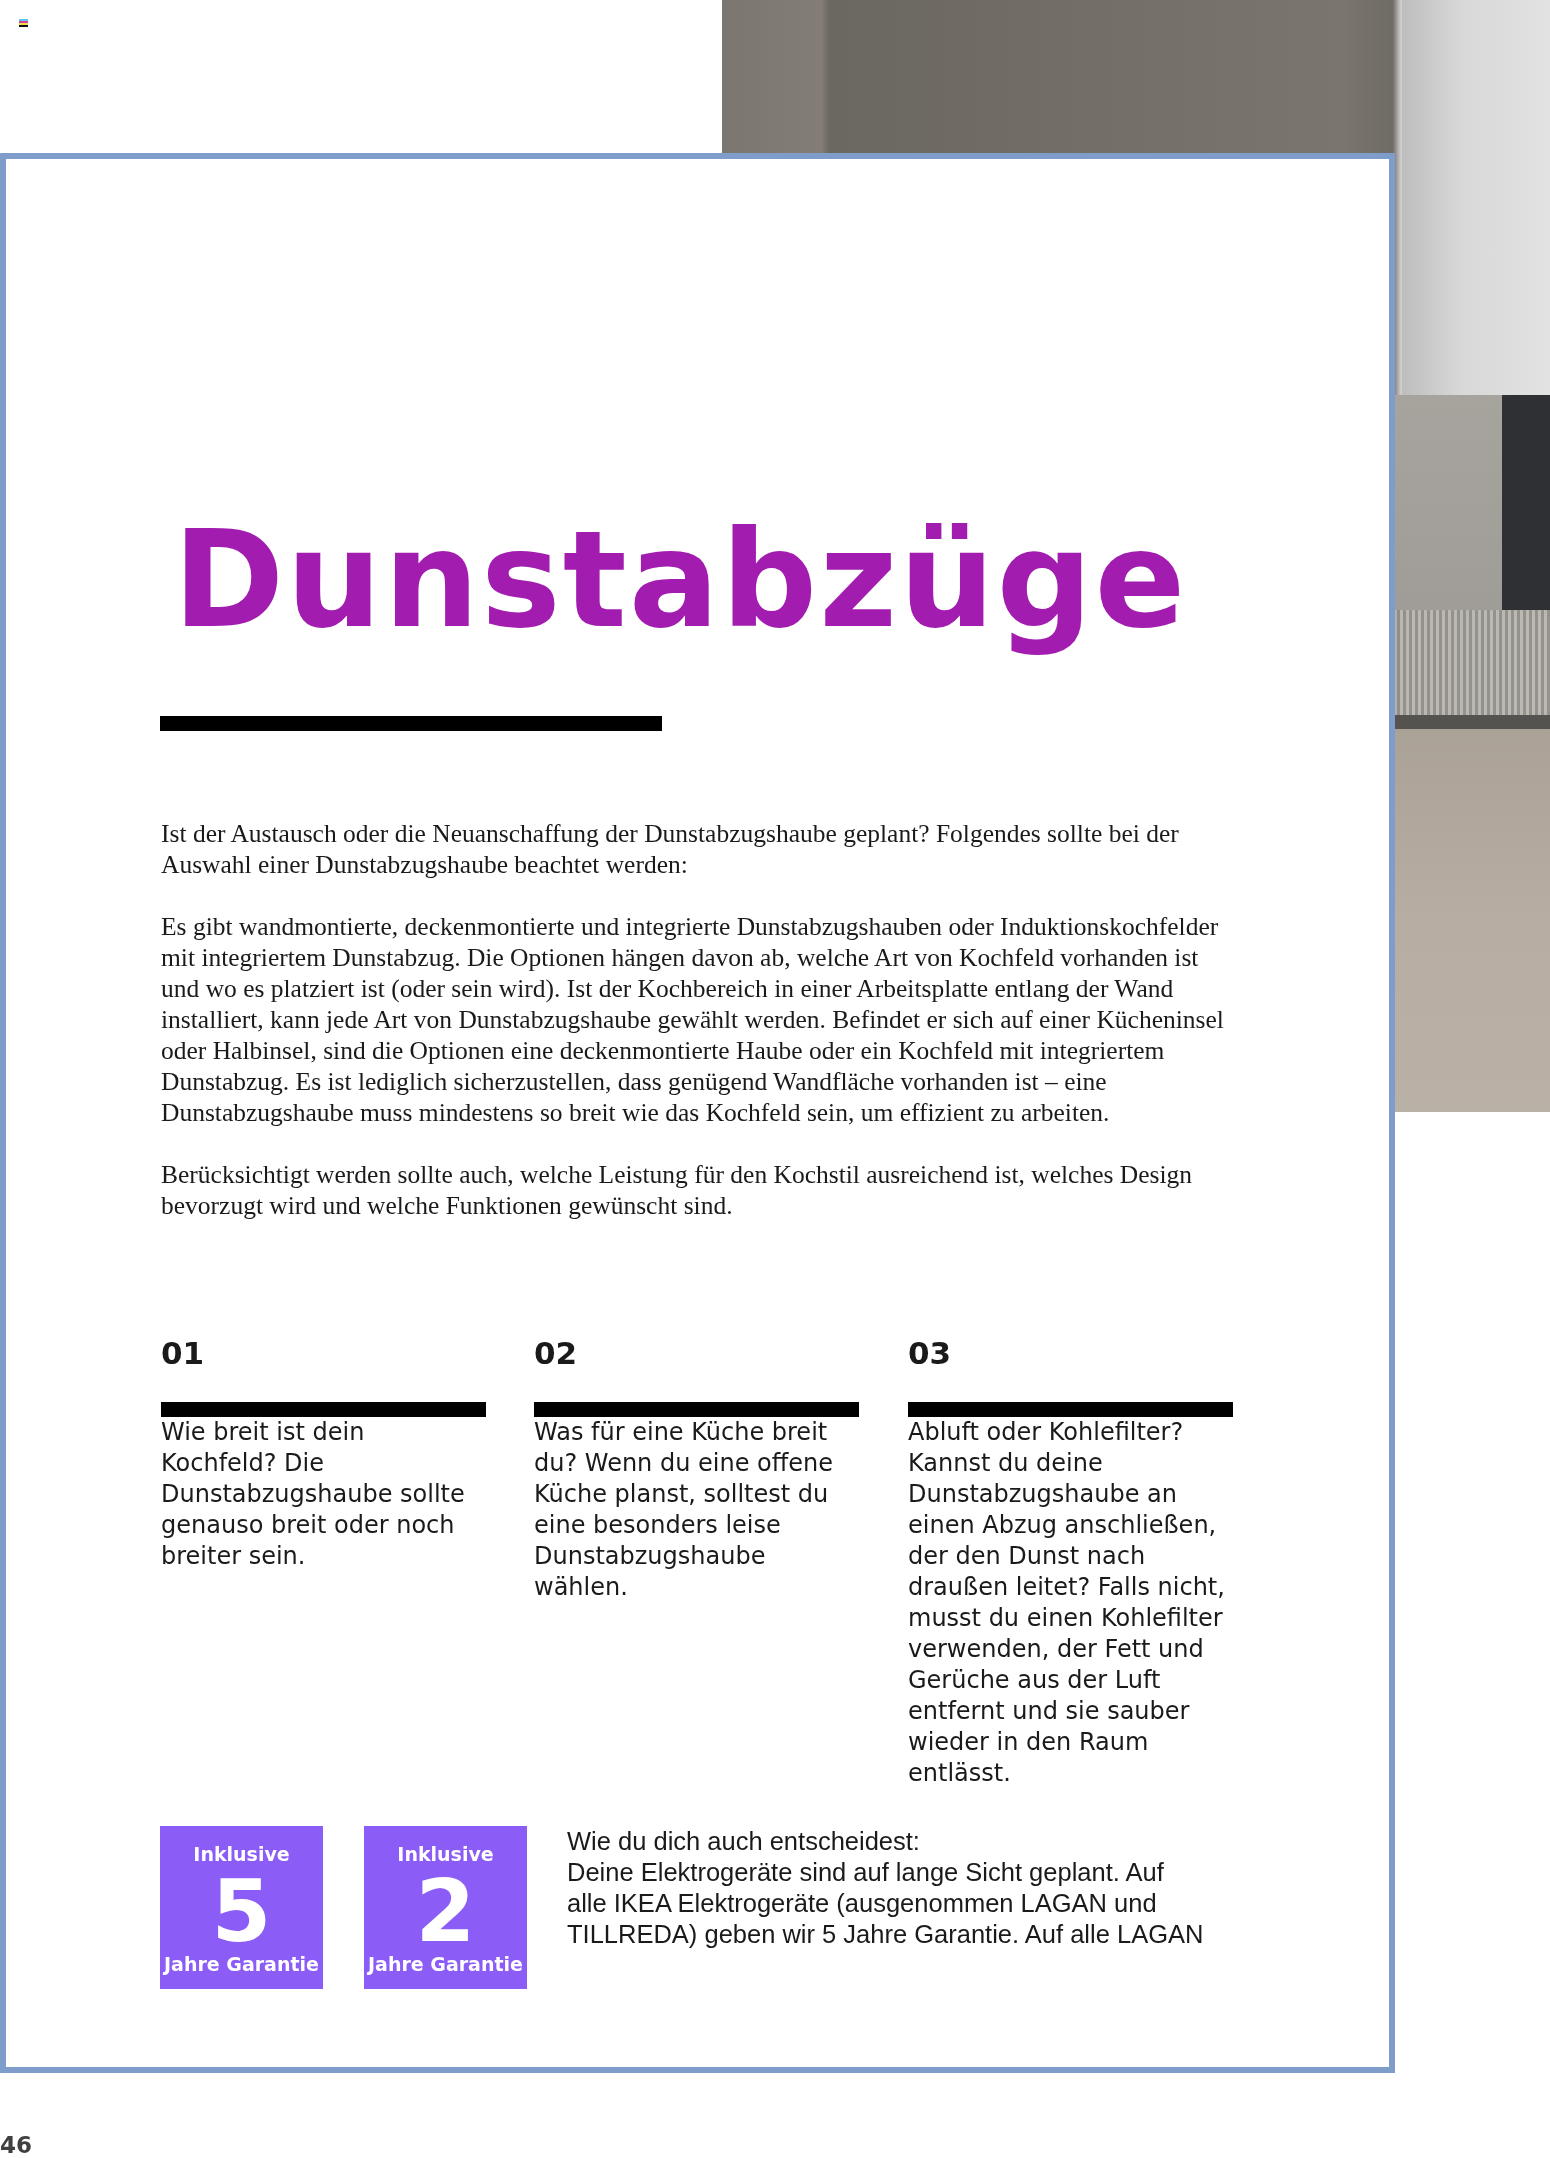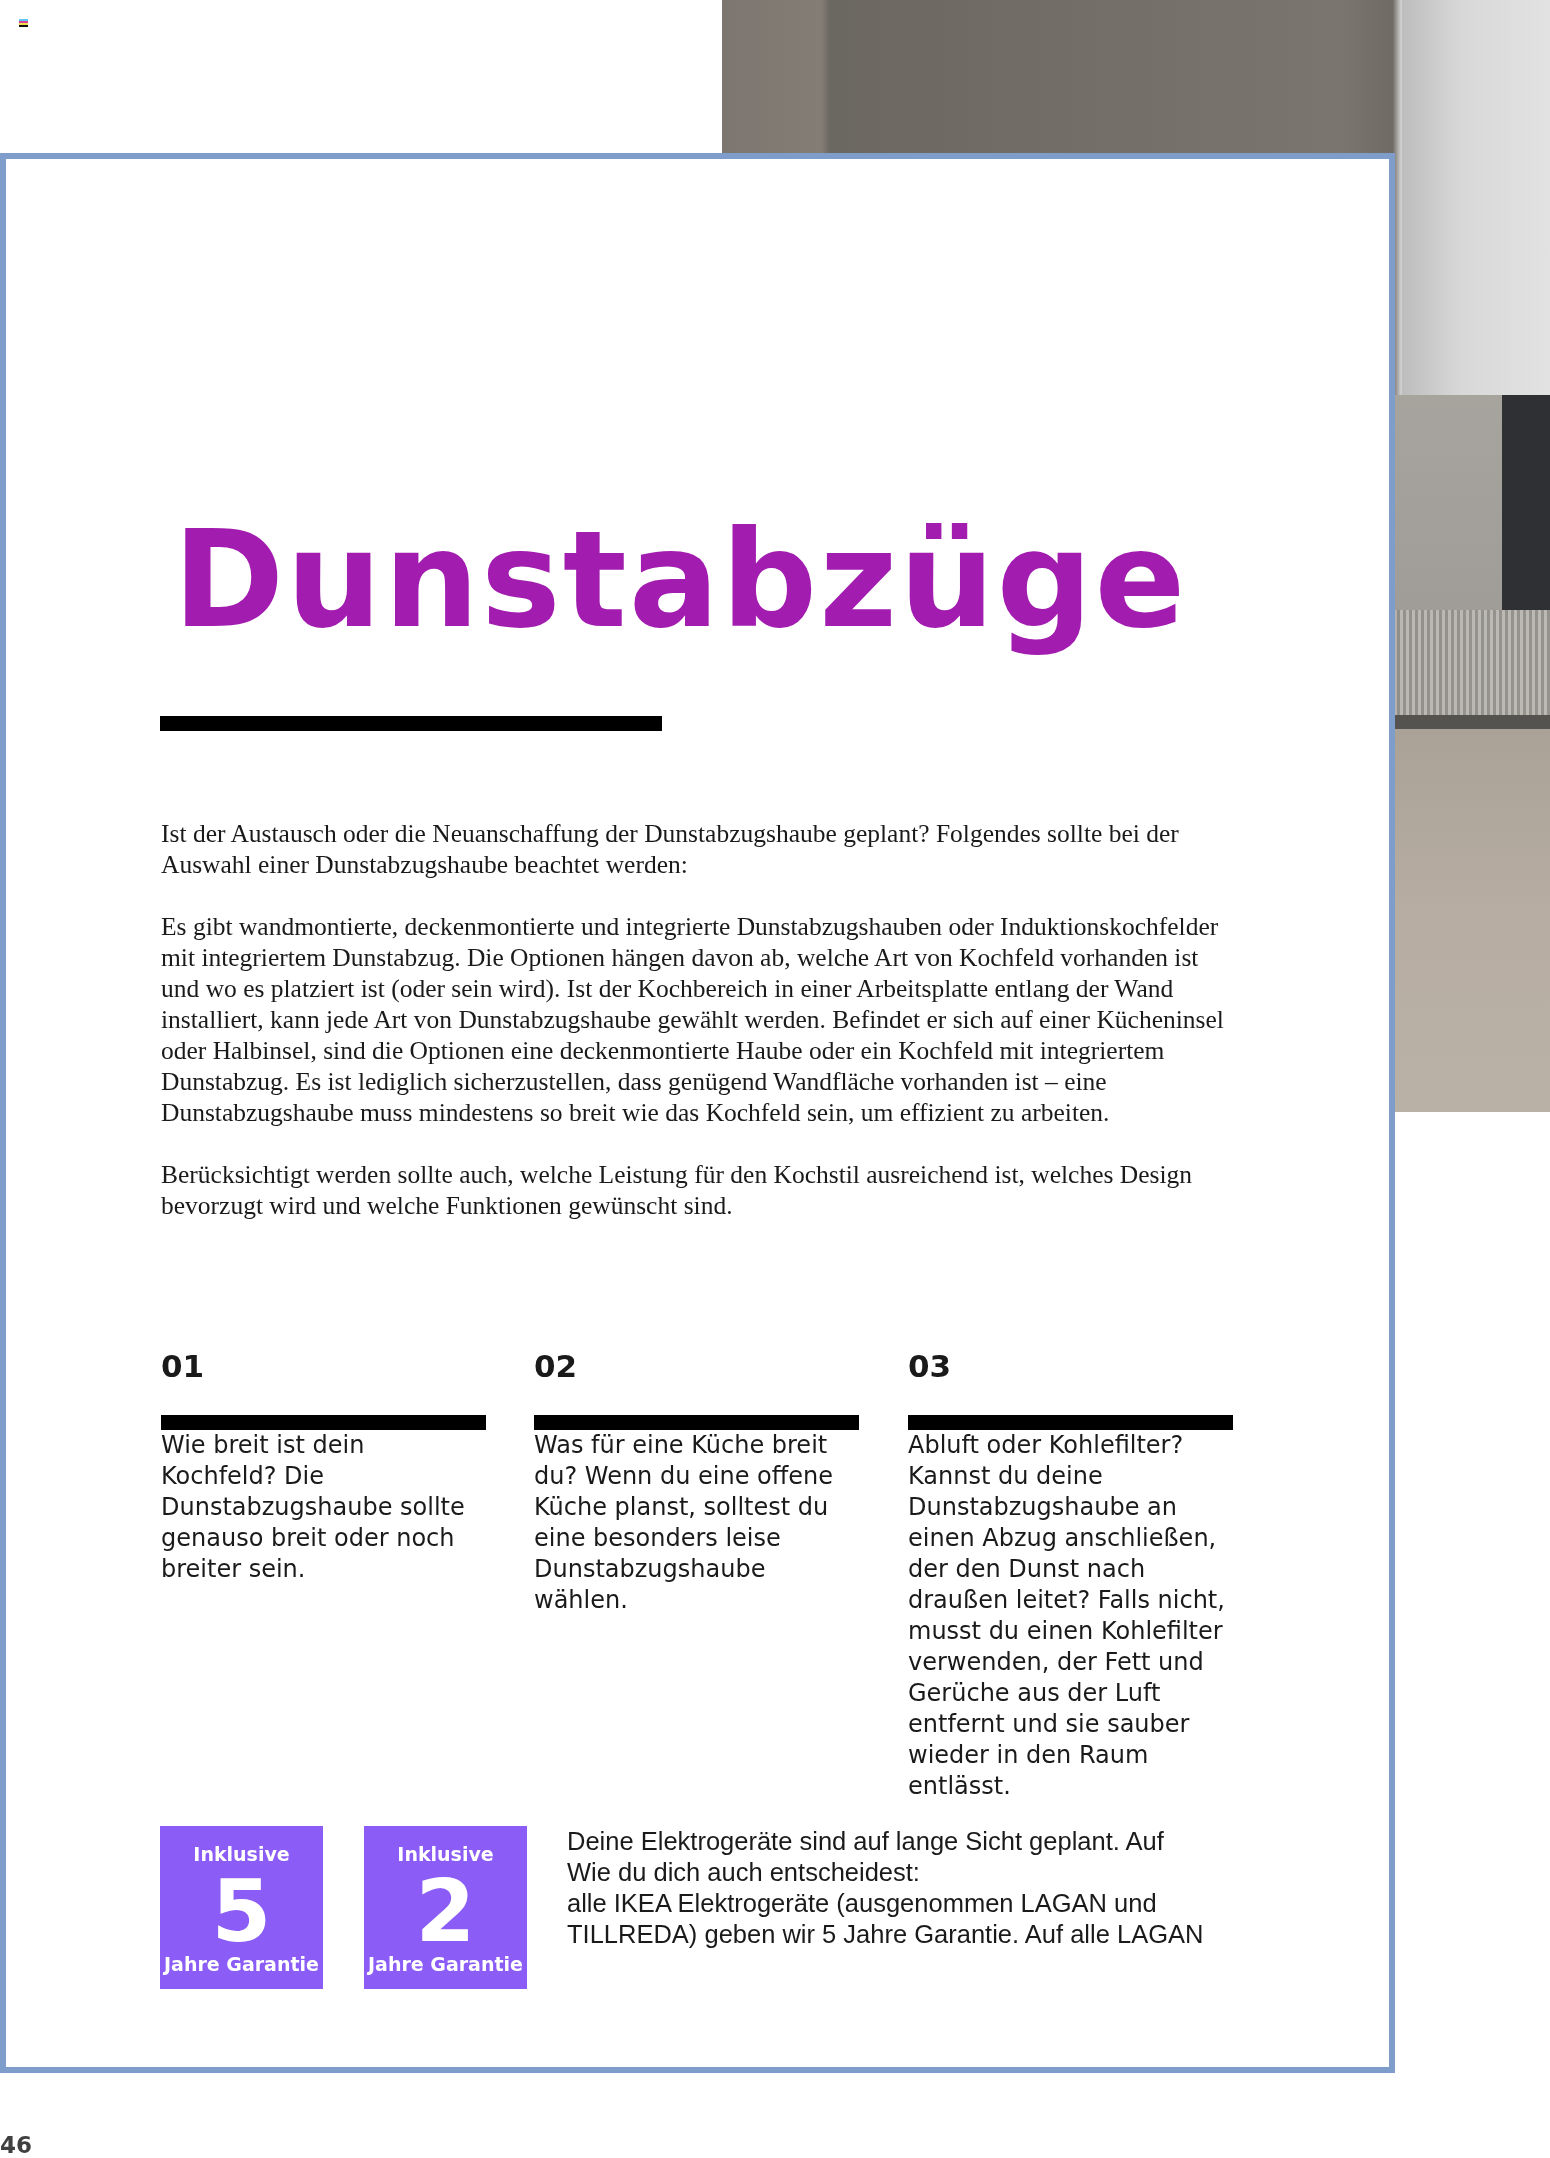--- a/index.html
+++ b/index.html
@@ -32,21 +32,21 @@
     color:#a21caf; line-height:1;
   }
   .title-rule { position:absolute; left:160px; top:716px; width:502px; height:15px; background:#000; }
   .intro {
     position:absolute; left:161px; top:810px; width:1080px;
     font-family:"Liberation Sans", sans-serif; font-size:25.5px; line-height:31px; color:#1a1a1a;
   }
   .intro p { margin:8px 0 31px 0;font-family:Liberation Serif, serif; }
   .steps { position:absolute; left:161px; top:1335px; width:1072px; height:440px; }
   .step { position:absolute; top:0; width:325px; }
-  .step .num { font-weight:bold; font-size:31px; line-height:36px; color:#1a1a1a;margin-top:13px; }
+  .step .num { font-weight:bold; font-size:31px; line-height:36px; color:#1a1a1a; }
   .step .rule { margin-top:31px; height:15px; background:#000; }
   .step .text { font-size:24px; line-height:31px; color:#1a1a1a; }
   .badge {
     position:absolute; top:1826px; width:163px; height:163px; background:#8b5cf6; color:#fff;
     text-align:center; font-weight:bold;
   }
   .badge .top { position:absolute; left:0; right:0; top:16px; font-size:19px; line-height:24px; }
   .badge .big { position:absolute; left:0; right:0; top:42px; font-size:86px; line-height:86px; }
   .badge .bot { position:absolute; left:0; right:0; top:126px; font-size:19px; line-height:24px; }
   .warranty {
@@ -109,19 +109,19 @@
   <div class="big">5</div>
   <div class="bot">Jahre Garantie</div>
 </div>
 <div class="badge" style="left:364px">
   <div class="top">Inklusive</div>
   <div class="big">2</div>
   <div class="bot">Jahre Garantie</div>
 </div>
 
 <div class="warranty">
+  <div>Wie du dich auch entscheidest:</div>
   <div>Deine Elektrogeräte sind auf lange Sicht geplant. Auf</div>
-  <div>Wie du dich auch entscheidest:</div>
   <div>alle IKEA Elektrogeräte (ausgenommen LAGAN und</div>
   <div>TILLREDA) geben wir 5 Jahre Garantie. Auf alle LAGAN</div>
 </div>
 
 <div class="page-num">46</div>
 
 </body></html>

